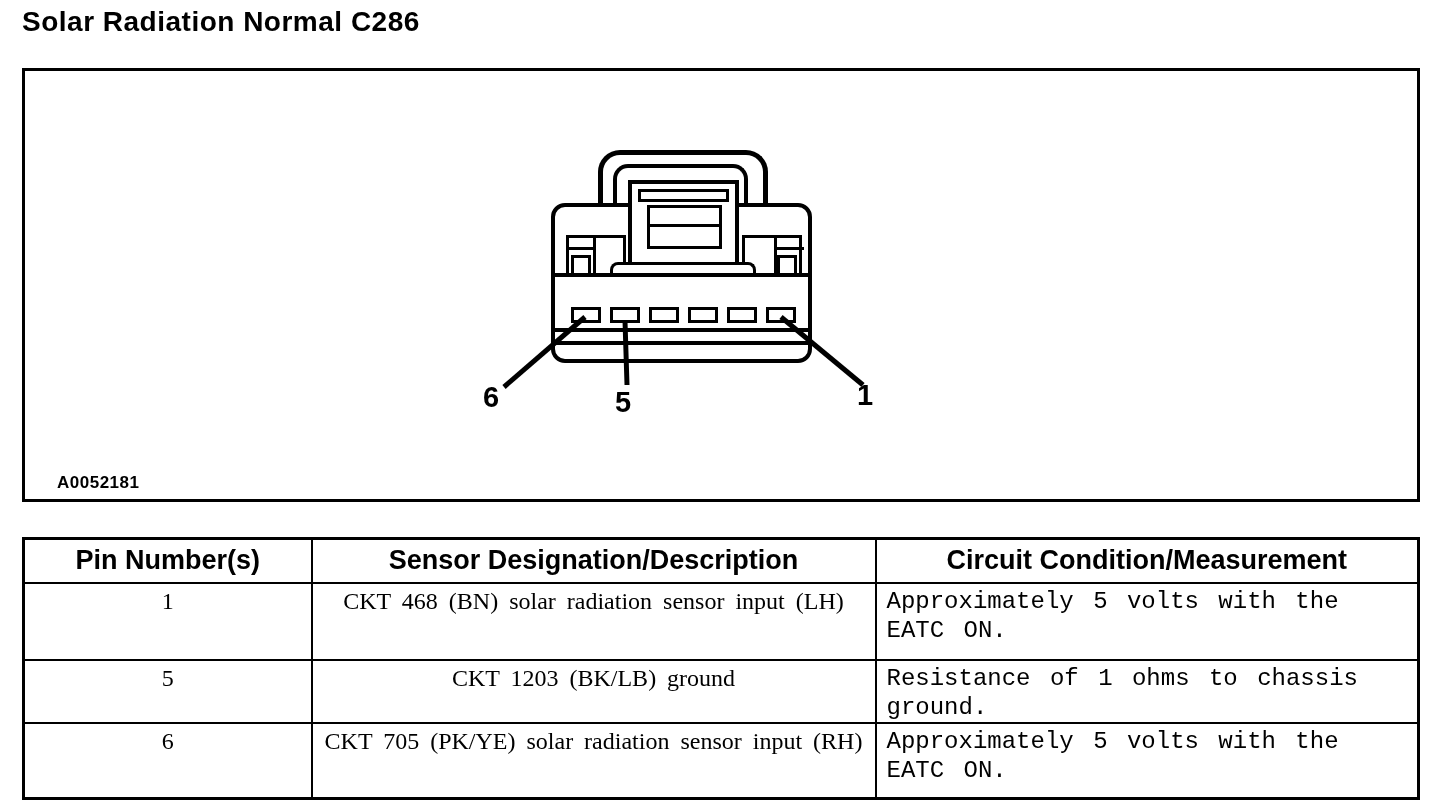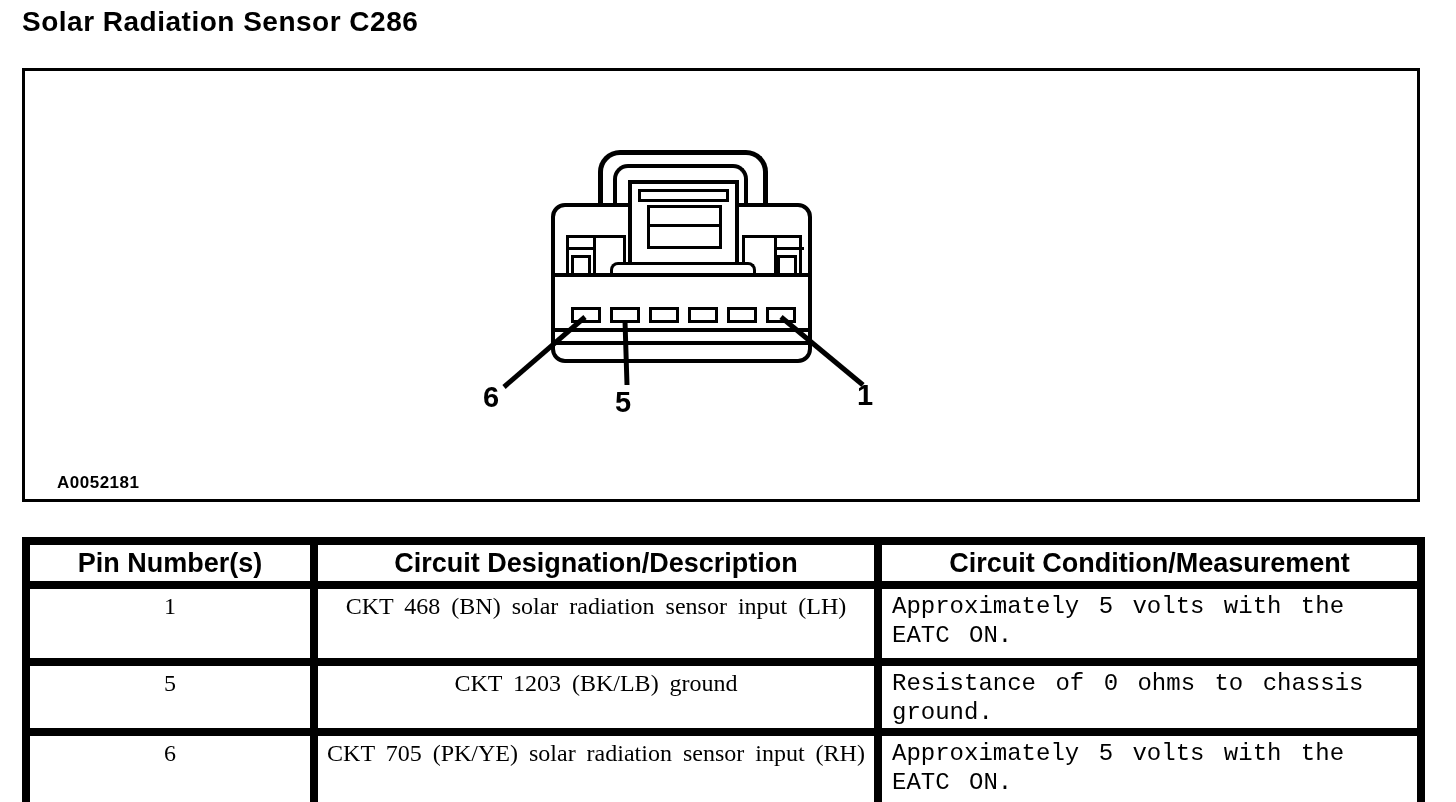--- a/index.html
+++ b/index.html
@@ -56,38 +56,38 @@
     font:bold 29px "Liberation Sans", sans-serif;
   }
   #label-6 { left:446px; top:310px; }
   #label-5 { left:578px; top:315px; }
   #label-1 { left:820px; top:308px; }
   
   #pin-table {
     position:absolute; left:22px; top:537px; width:1395px;
     border-collapse:collapse; border:3px solid #000; table-layout:fixed;
   }
-  #pin-table th, #pin-table td { border:8px solid #000000; }
+  #pin-table th, #pin-table td { border:2px solid #000000; }
   #pin-table th {
     height:44px; text-align:center; vertical-align:middle;
     font:bold 27px "Liberation Sans", sans-serif;
   }
   #pin-table td {
     font:24px "Liberation Serif", serif; word-spacing:5px; line-height:1.22;
     vertical-align:top; padding:3px 6px 0 6px; text-align:center;
   }
   #pin-table td.cond { text-align:left; padding-left:10px;font-family:Liberation Mono, monospace; }
   #row-1 { height:77px; } #row-2 { height:43px; } #row-3 { height:75px; }
 </style>
 </head>
 <body>
 
 <div class="page">
 
-  <h1 class="page-title">Solar Radiation Sensor C286</h1>
+  <h1 class="page-title">Solar Radiation Normal C286</h1>
 
   <div class="figure">
 
     <div id="latch-outer"></div>
     <div id="latch-inner"></div>
 
     <div id="conn-body"></div>
     <div id="tower"></div>
     <div id="tower-bar"></div>
     <div id="mid-box"></div>
@@ -127,34 +127,34 @@
 
   <table id="pin-table">
     <colgroup>
       <col style="width:288px">
       <col style="width:564px">
       <col style="width:543px">
     </colgroup>
     <thead>
       <tr>
         <th>Pin Number(s)</th>
-        <th>Circuit Designation/Description</th>
+        <th>Sensor Designation/Description</th>
         <th>Circuit Condition/Measurement</th>
       </tr>
     </thead>
     <tbody>
       <tr id="row-1">
         <td>1</td>
         <td>CKT 468 (BN) solar radiation sensor input (LH)</td>
         <td class="cond">Approximately 5 volts with the EATC ON.</td>
       </tr>
       <tr id="row-2">
         <td>5</td>
         <td>CKT 1203 (BK/LB) ground</td>
-        <td class="cond">Resistance of 0 ohms to chassis ground.</td>
+        <td class="cond">Resistance of 1 ohms to chassis ground.</td>
       </tr>
       <tr id="row-3">
         <td>6</td>
         <td>CKT 705 (PK/YE) solar radiation sensor input (RH)</td>
         <td class="cond">Approximately 5 volts with the EATC ON.</td>
       </tr>
     </tbody>
   </table>
 
 </div>

